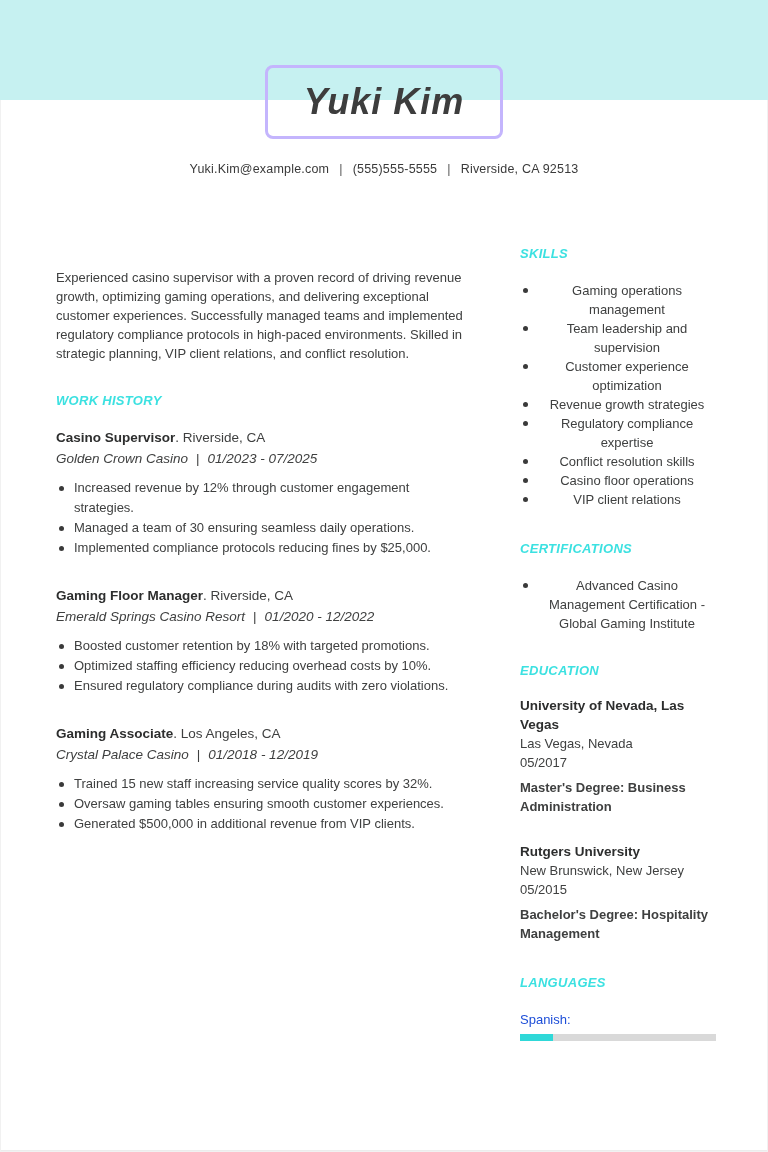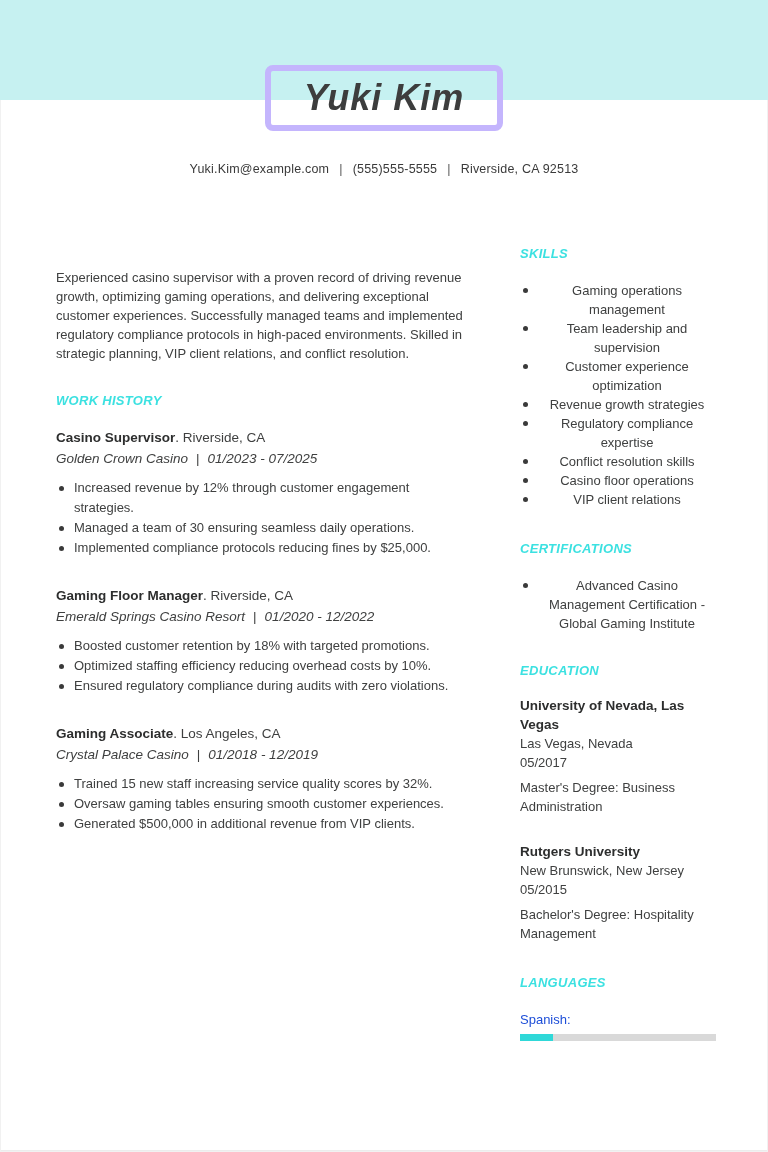--- a/index.html
+++ b/index.html
@@ -18,22 +18,22 @@
     width: 100%;
     height: 100px;
     background: #c6f1f1;
   }
   .name-box {
     position: absolute;
     top: 65px;
     left: 50%;
     transform: translateX(-50%);
     width: 238px;
-    height: 66px;
-    border: 6px solid #c4b5fd;
+    height: 74px;
+    border: 3px solid #c4b5fd;
     border-radius: 8px;
     background: transparent;
     display: flex;
     align-items: center;
     justify-content: center;
   }
   .name-text {
     font-size: 36px;
     font-weight: bold;
     font-style: italic;
@@ -102,21 +102,21 @@
     background: #3a3a3a;
   }
   .col-right ul.bullets { margin-top: 20px; }
   .col-right ul.bullets li { line-height: 19px; text-align: center; }
   .col-right ul.bullets li::before { top: 7px; }
   .certs-title { margin-top: 32px; }
   .edu-title { margin-top: 30px; }
   .edu-entry { margin-top: 18px; margin-bottom: 26px; font-size: 13px; line-height: 19px; }
   .edu-entry:last-child { margin-bottom: 0; }
   .edu-school { font-weight: bold; color: #2d2e2e; font-size: 13.5px; }
-  .edu-degree { margin-top: 6px; }
+  .edu-degree { margin-top: 6px; font-weight: bold; }
   .lang-title { margin-top: 32px; }
   .lang-item { margin-top: 20px; }
   .lang-name { font-size: 13px; line-height: 19px; color: #1d4ed8; }
   .lang-bar {
     margin-top: 5px;
     width: 100%;
     height: 7px;
     background: #d9d9d9;
   }
   .lang-fill {

